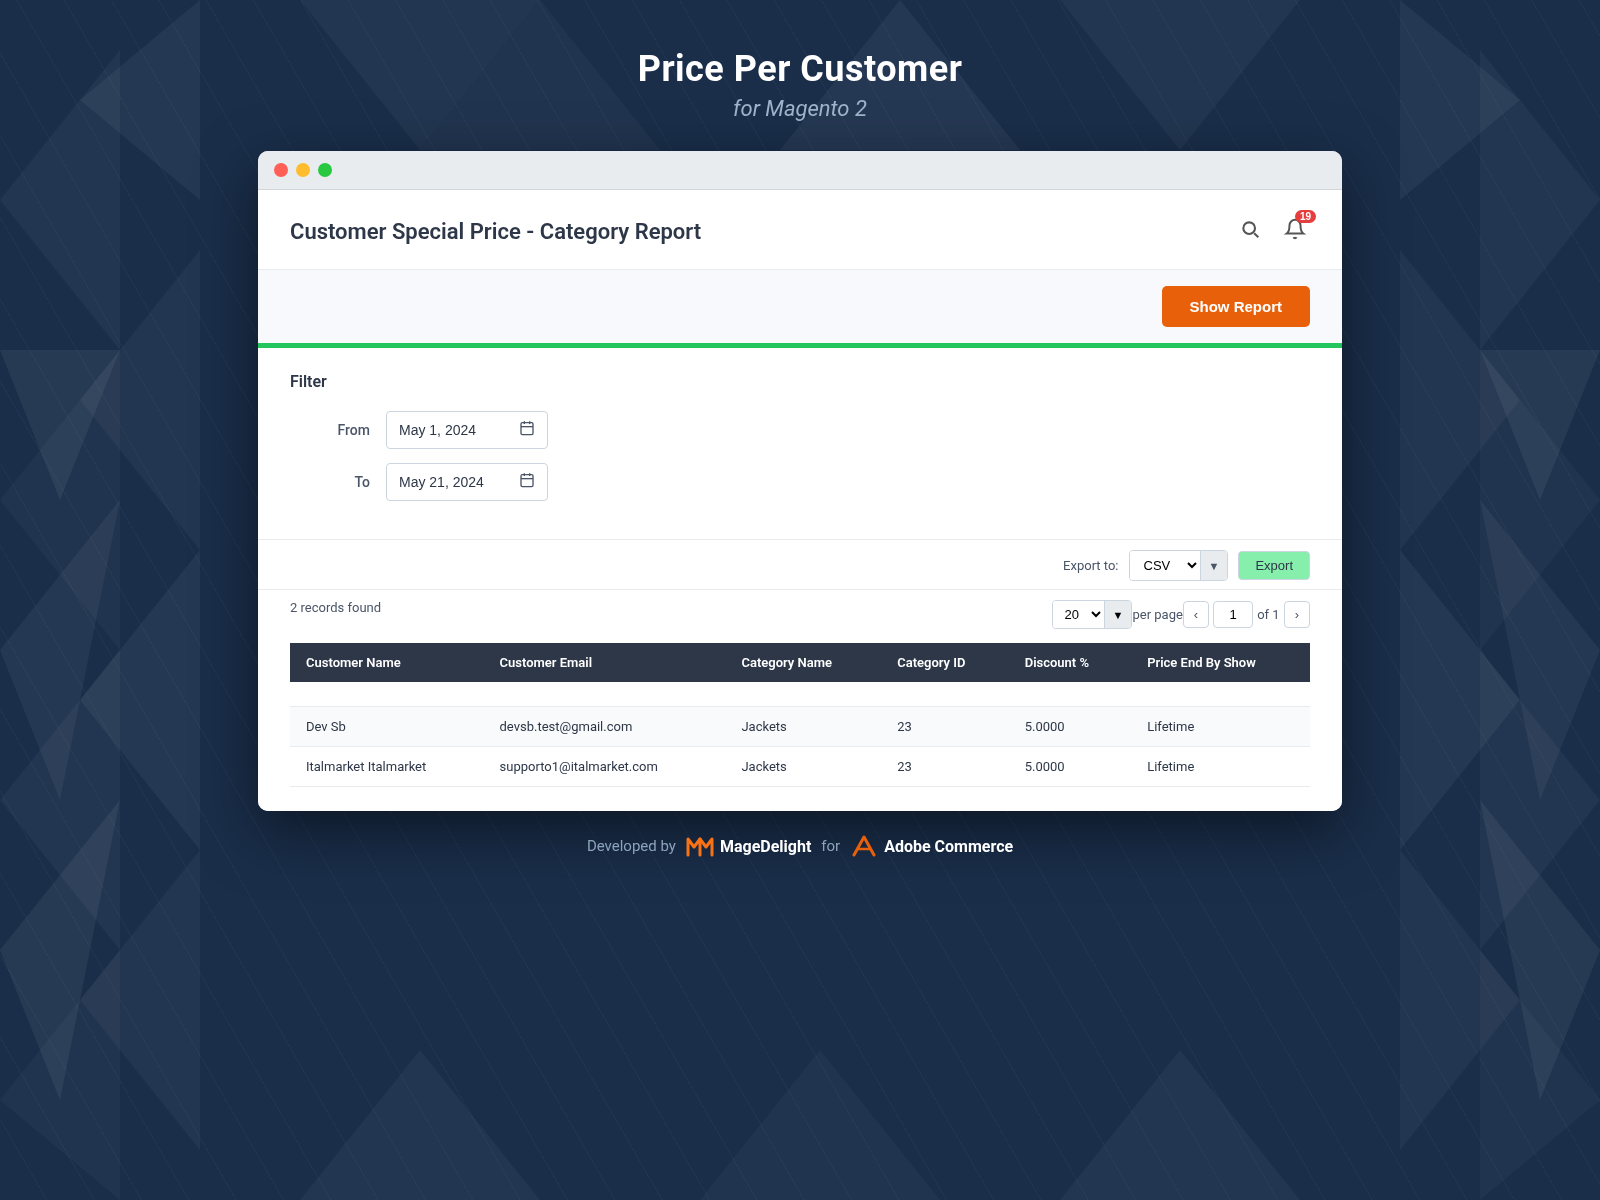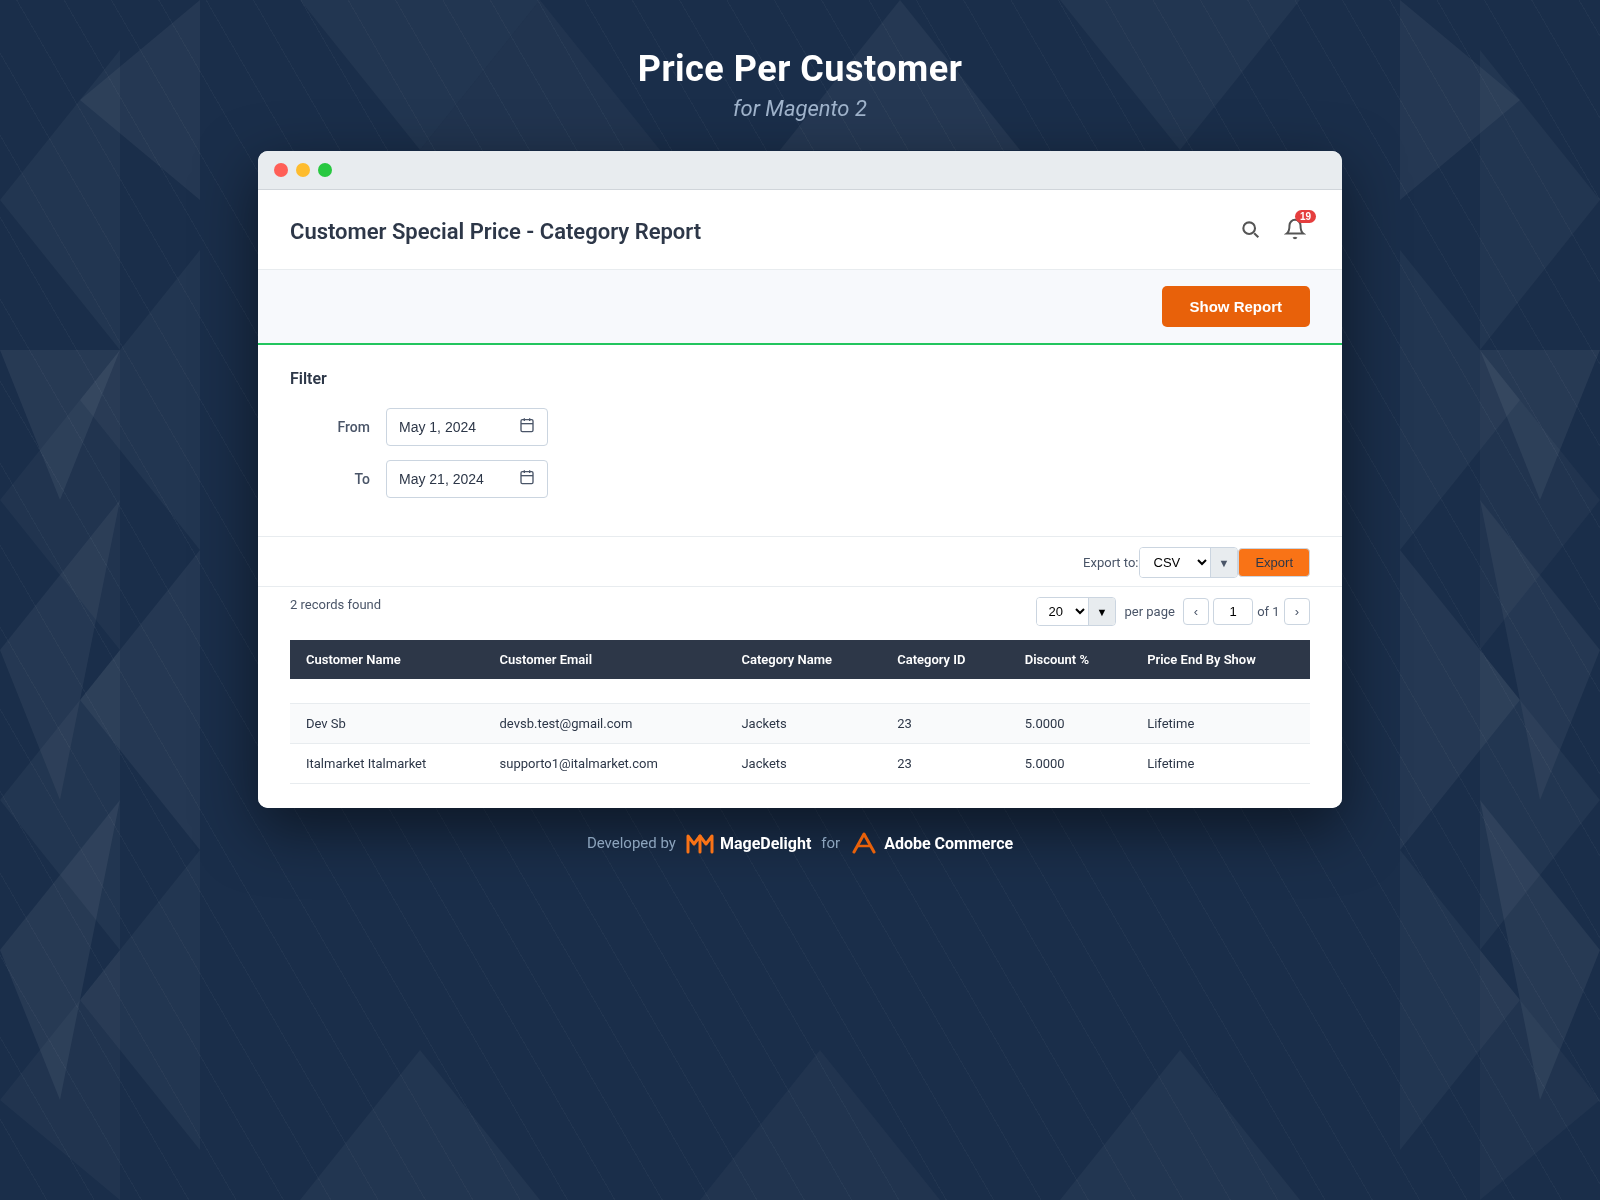--- a/index.html
+++ b/index.html
@@ -148,21 +148,21 @@
       border-radius: 10px;
       padding: 1px 5px;
       min-width: 18px;
       text-align: center;
     }
 
     
     .action-bar {
       padding: 16px 32px;
       background: #f7f9fc;
-      border-bottom: 2px solid #22c55e;
+      border-bottom: 5px solid #22c55e;
       display: flex;
       justify-content: flex-end;
       align-items: center;
     }
 
     .show-report-btn {
       background: #e8610a;
       color: white;
       border: none;
       border-radius: 5px;
@@ -256,33 +256,32 @@
       background: #e8ecef;
       border: none;
       border-left: 1px solid #cbd5e0;
       padding: 6px 8px;
       cursor: pointer;
       font-size: 11px;
       color: #4a5568;
     }
 
     .export-btn {
-      background: #f97316;
+      background: #86efac;
       border: 1px solid #cbd5e0;
       border-radius: 4px;
       padding: 6px 16px;
       font-size: 13px;
       cursor: pointer;
       color: #2d3748;
     }
 
     .per-page-controls {
       display: flex;
       align-items: center;
-      gap: 8px;
     }
 
     .per-page-select-wrapper {
       display: flex;
       border: 1px solid #cbd5e0;
       border-radius: 4px;
       overflow: hidden;
     }
 
     .per-page-select {
@@ -401,20 +400,21 @@
       display: flex;
       align-items: flex-start;
       justify-content: space-between;
       padding: 10px 32px 14px;
     }
 
     .export-row {
       display: flex;
       align-items: center;
       justify-content: flex-end;
+      gap: 10px;
       padding: 10px 32px 8px;
       border-bottom: 1px solid #e8ecef;
     }
   </style>
 </head>
 <body>
 
 <div class="bg-triangles">
   <svg viewBox="0 0 1600 1200" xmlns="http://www.w3.org/2000/svg">
 

